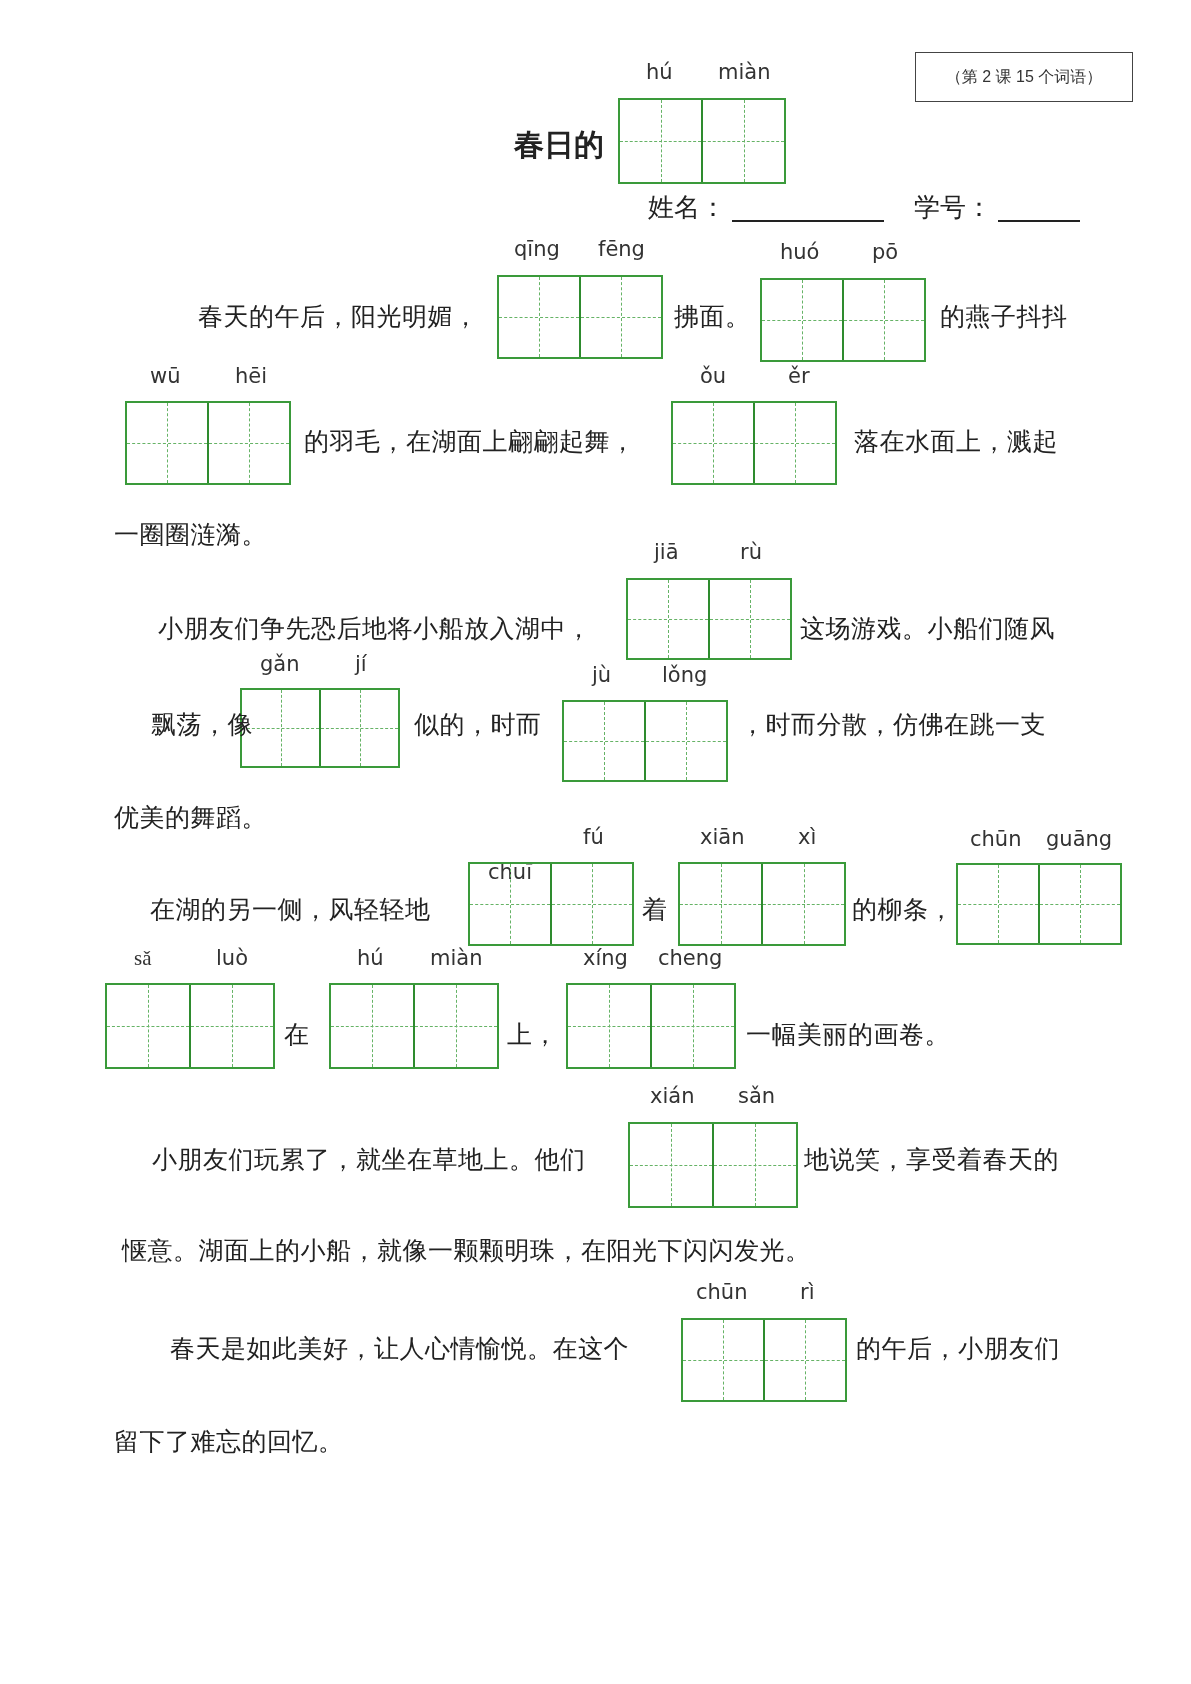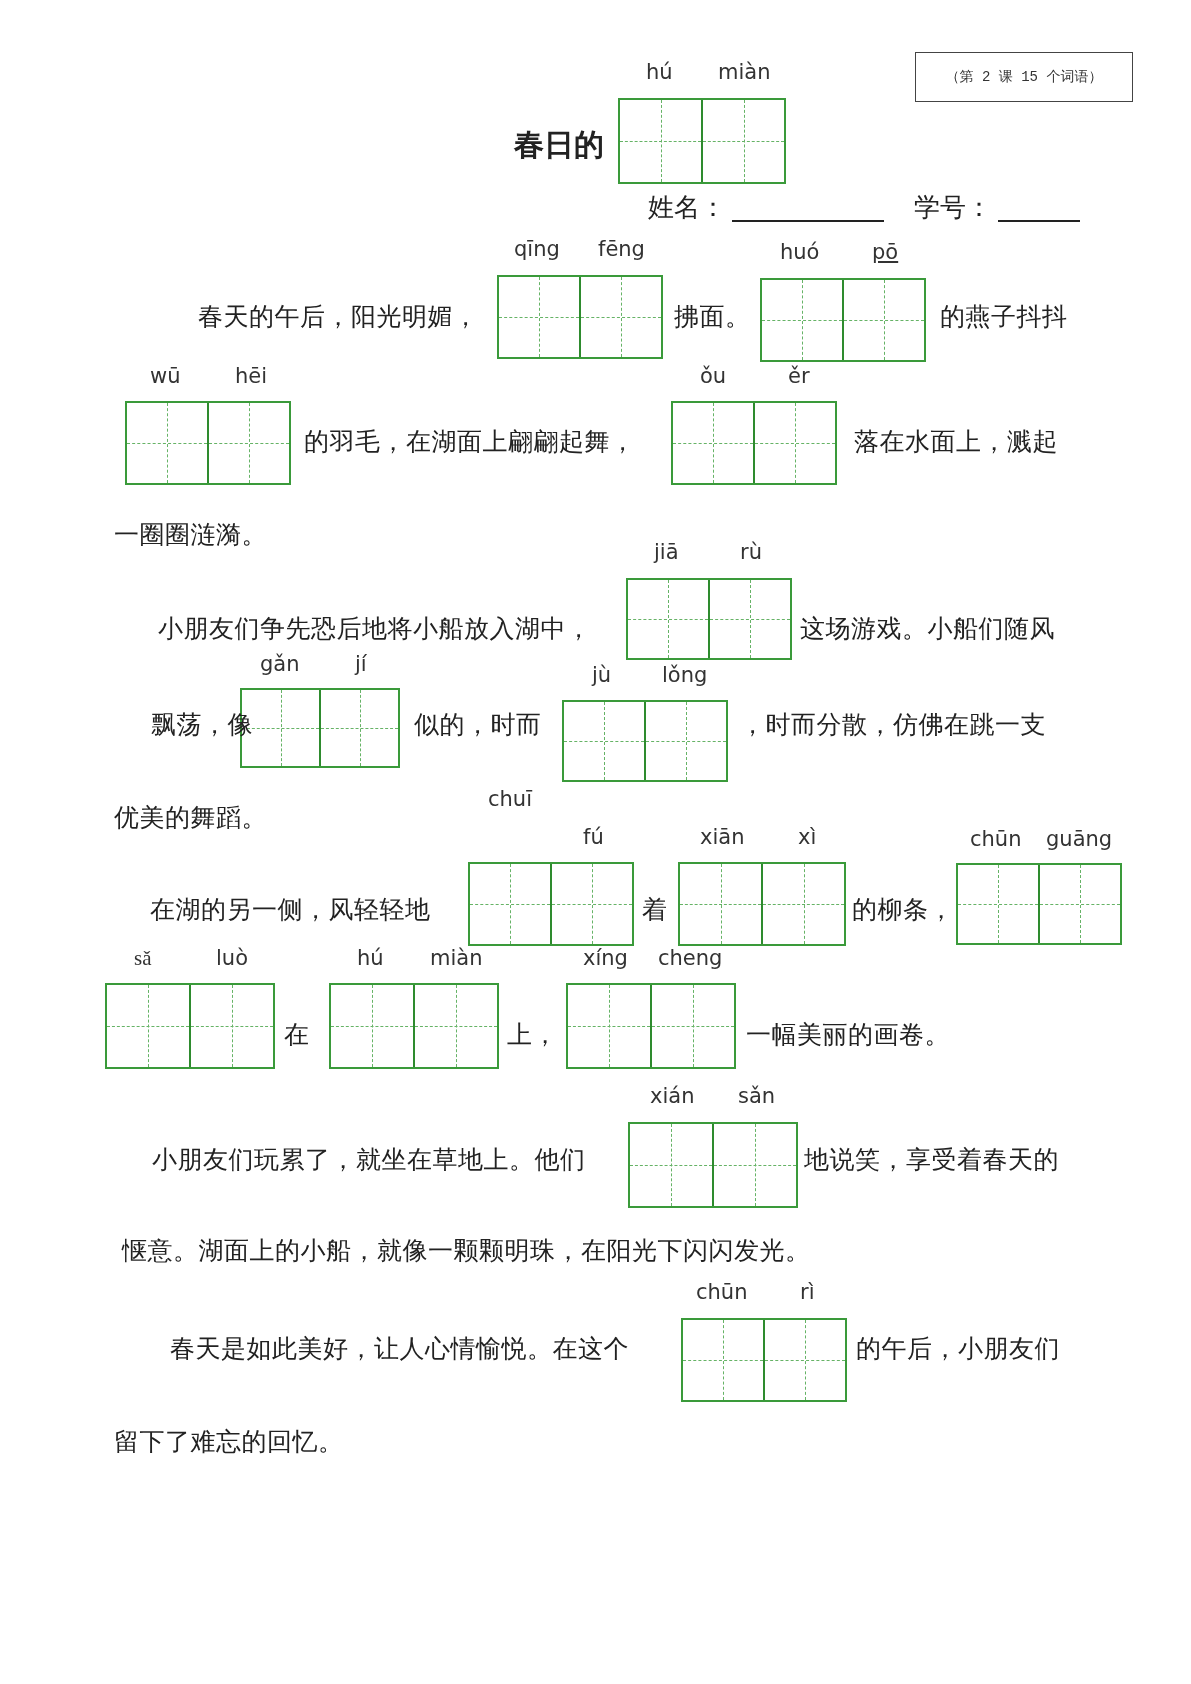--- a/index.html
+++ b/index.html
@@ -1,21 +1,21 @@
 <!DOCTYPE html>
 <html><head>
 <meta charset="utf-8">
 <style>
   html,body{margin:0;padding:0;background:#fff;}
   body{width:1191px;height:1684px;position:relative;overflow:hidden;
        font-family:"DejaVu Serif","Liberation Serif",serif;color:#222;}
   .txt{position:absolute;font-size:25px;line-height:30px;white-space:nowrap;letter-spacing:0.5px;}
   .title{position:absolute;font-size:30px;font-weight:bold;font-family:"DejaVu Sans","Liberation Sans",sans-serif;white-space:nowrap;}
-  .lesson-box{position:absolute;border:1.5px solid #444;font-size:14px;line-height:48px;text-align:center;
-     font-family:Liberation Mono, monospace;color:#333;}
+  .lesson-box{position:absolute;border:1.5px solid #444;font-size:16px;line-height:48px;text-align:center;
+     font-family:Liberation Sans, sans-serif;color:#333;}
   .field-label{position:absolute;font-size:26px;white-space:nowrap;}
   .underline{position:absolute;border-bottom:2px solid #222;height:0;}
   .grid{position:absolute;height:80px;display:flex;border:2px solid #3a9a3a;box-sizing:border-box;}
   .cell{position:relative;flex:1;height:100%;}
   .cell+.cell{border-left:2.5px solid #2e8b2e;}
   .cell::before{content:"";position:absolute;left:50%;top:0;bottom:0;border-left:1.5px dashed #66b366;}
   .cell::after{content:"";position:absolute;top:50%;left:0;right:0;border-top:1.5px dashed #66b366;}
   .py{position:absolute;font-family:"DejaVu Sans","Liberation Sans",sans-serif;font-size:21px;color:#333;
       white-space:nowrap;line-height:24px;}
 </style>
@@ -39,21 +39,21 @@
 
 <div class="txt" style="left:198px;top:302px;">春天的午后，阳光明媚，</div>
 <div class="py" style="left:514px;top:237px;">qīng</div>
 <div class="py" style="left:598px;top:237px;">fēng</div>
 <div class="grid" style="left:497px;top:275px;width:166px;height:84px;">
     <div class="cell"></div>
     <div class="cell"></div>
   </div>
 <div class="txt" style="left:674px;top:302px;">拂面。</div>
 <div class="py" style="left:780px;top:240px;">huó</div>
-<div class="py" style="left:872px;top:240px;text-decoration:underline;">pō</div>
+<div class="py" style="left:872px;top:240px;">pō</div>
 <div class="grid" style="left:760px;top:278px;width:166px;height:84px;">
     <div class="cell"></div>
     <div class="cell"></div>
   </div>
 <div class="txt" style="left:940px;top:302px;">的燕子抖抖</div>
 
 <div class="py" style="left:150px;top:364px;">wū</div>
 <div class="py" style="left:235px;top:364px;">hēi</div>
 <div class="grid" style="left:125px;top:401px;width:166px;height:84px;">
     <div class="cell"></div>
@@ -88,21 +88,21 @@
 <div class="txt" style="left:414px;top:710px;">似的，时而</div>
 <div class="py" style="left:592px;top:663px;">jù</div>
 <div class="py" style="left:662px;top:663px;">lǒng</div>
 <div class="grid" style="left:562px;top:700px;width:166px;height:82px;">
     <div class="cell"></div>
     <div class="cell"></div>
   </div>
 <div class="txt" style="left:740px;top:710px;">，时而分散，仿佛在跳一支</div>
 <div class="txt" style="left:114px;top:803px;">优美的舞蹈。</div>
 
-<div class="py" style="left:488px;top:787px;">chuī</div>
+<div class="py" style="left:488px;top:860px;">chuī</div>
 <div class="py" style="left:583px;top:825px;">fú</div>
 <div class="grid" style="left:468px;top:862px;width:166px;height:84px;">
     <div class="cell"></div>
     <div class="cell"></div>
   </div>
 <div class="txt" style="left:150px;top:895px;">在湖的另一侧，风轻轻地</div>
 <div class="txt" style="left:642px;top:895px;">着</div>
 <div class="py" style="left:700px;top:825px;">xiān</div>
 <div class="py" style="left:798px;top:825px;">xì</div>
 <div class="grid" style="left:678px;top:862px;width:168px;height:84px;">

